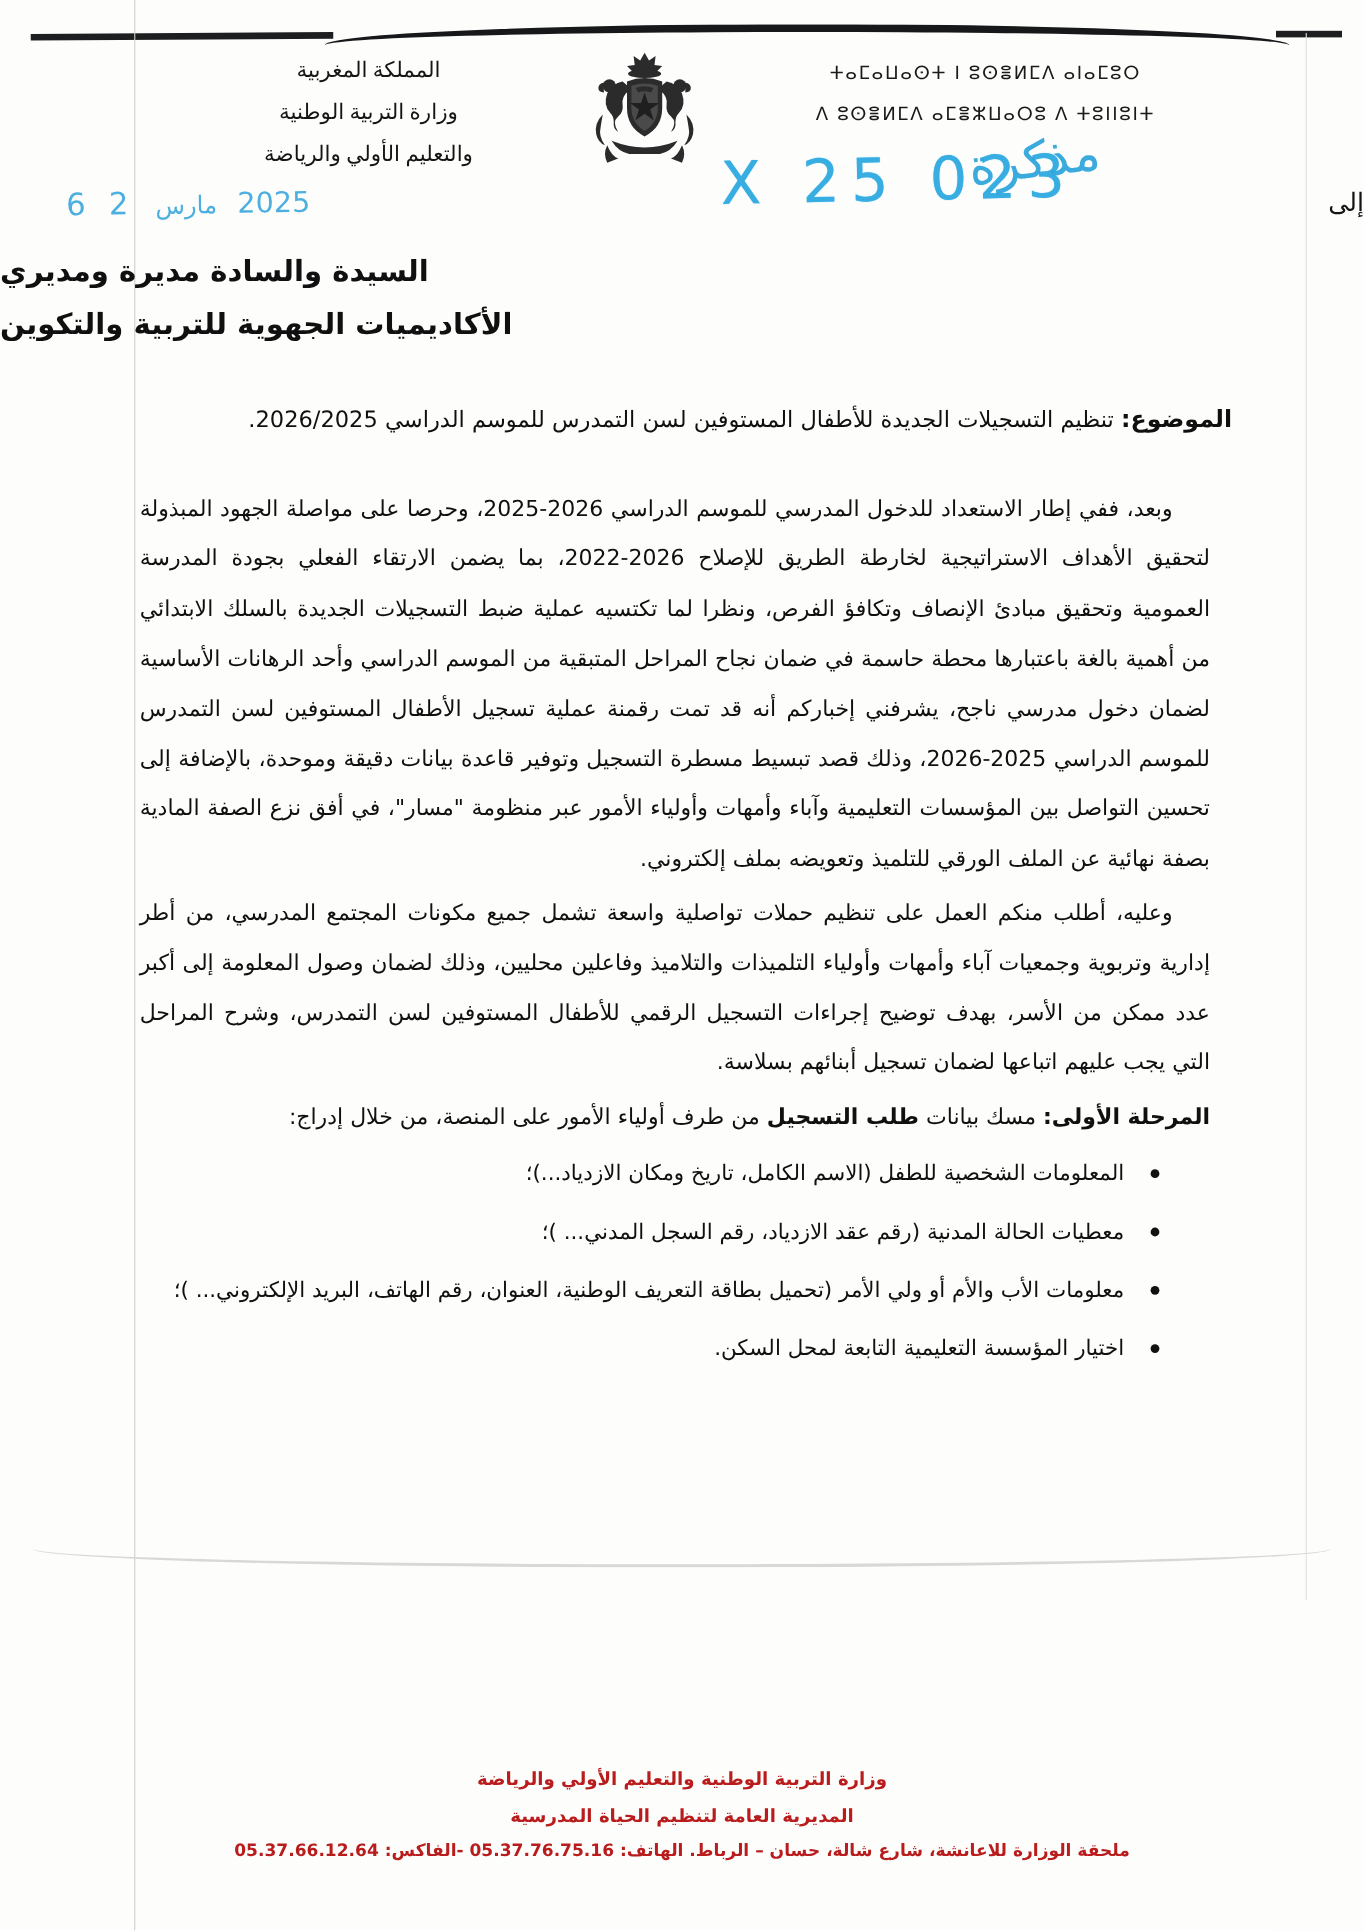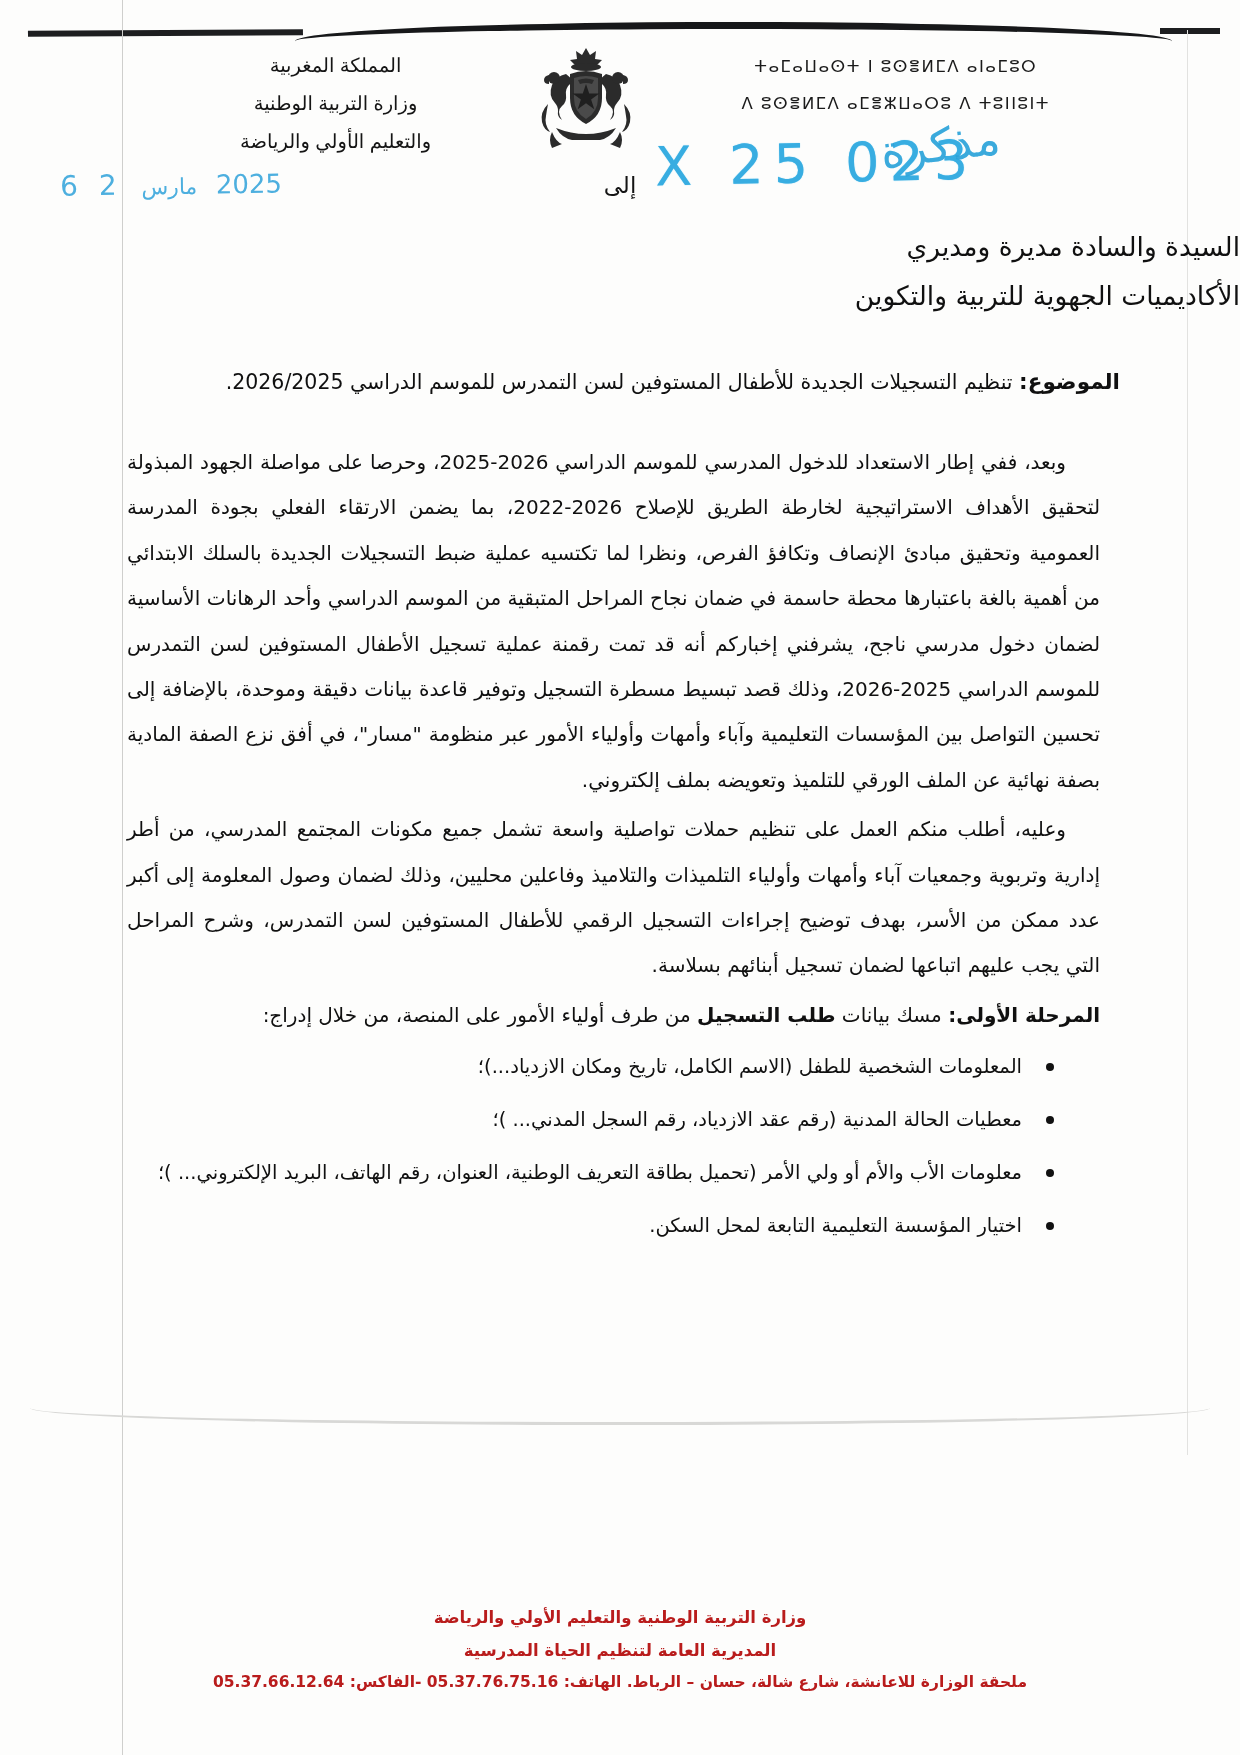--- a/index.html
+++ b/index.html
@@ -84,21 +84,21 @@
     right: 190px;
     height: 115px;
     display: flex;
     flex-direction: row;
     align-items: flex-start;
     justify-content: space-between;
   }
   .lh-arabic {
     direction: rtl;
     text-align: center;
-    font-family: Liberation Sans, sans-serif;
+    font-family: Liberation Serif, serif;
     font-size: 19.5px;
     line-height: 1.95;
     letter-spacing: 0.5px;
     color: #151515;
     white-space: nowrap;
     padding-top: 2px;
   }
   .lh-arabic .l1 { letter-spacing: 1px; }
   .lh-arabic .l2 { letter-spacing: 3.5px; }
   .lh-arabic .l3 { letter-spacing: 1.2px; }
@@ -177,34 +177,33 @@
     font-size: 28px;
     letter-spacing: 6px;
   }
 
   
   .to-word {
     position: absolute;
     top: 172px;
     left: 0;
     right: 0;
-    text-align: center;
     font-size: 23px;
     direction: rtl;
     color: #141414;
   }
   .addressee {
     position: absolute;
     top: 222px;
     left: 0;
     right: 0;
-    text-align: right;
+    text-align: left;
     direction: rtl;
     font-size: 26.5px;
-    font-weight: normal;
+    font-weight: bold;
     line-height: 1.85;
     color: #101010;
   }
 
   
   .subject {
     position: absolute;
     top: 364px;
     right: 120px;
     left: 140px;

